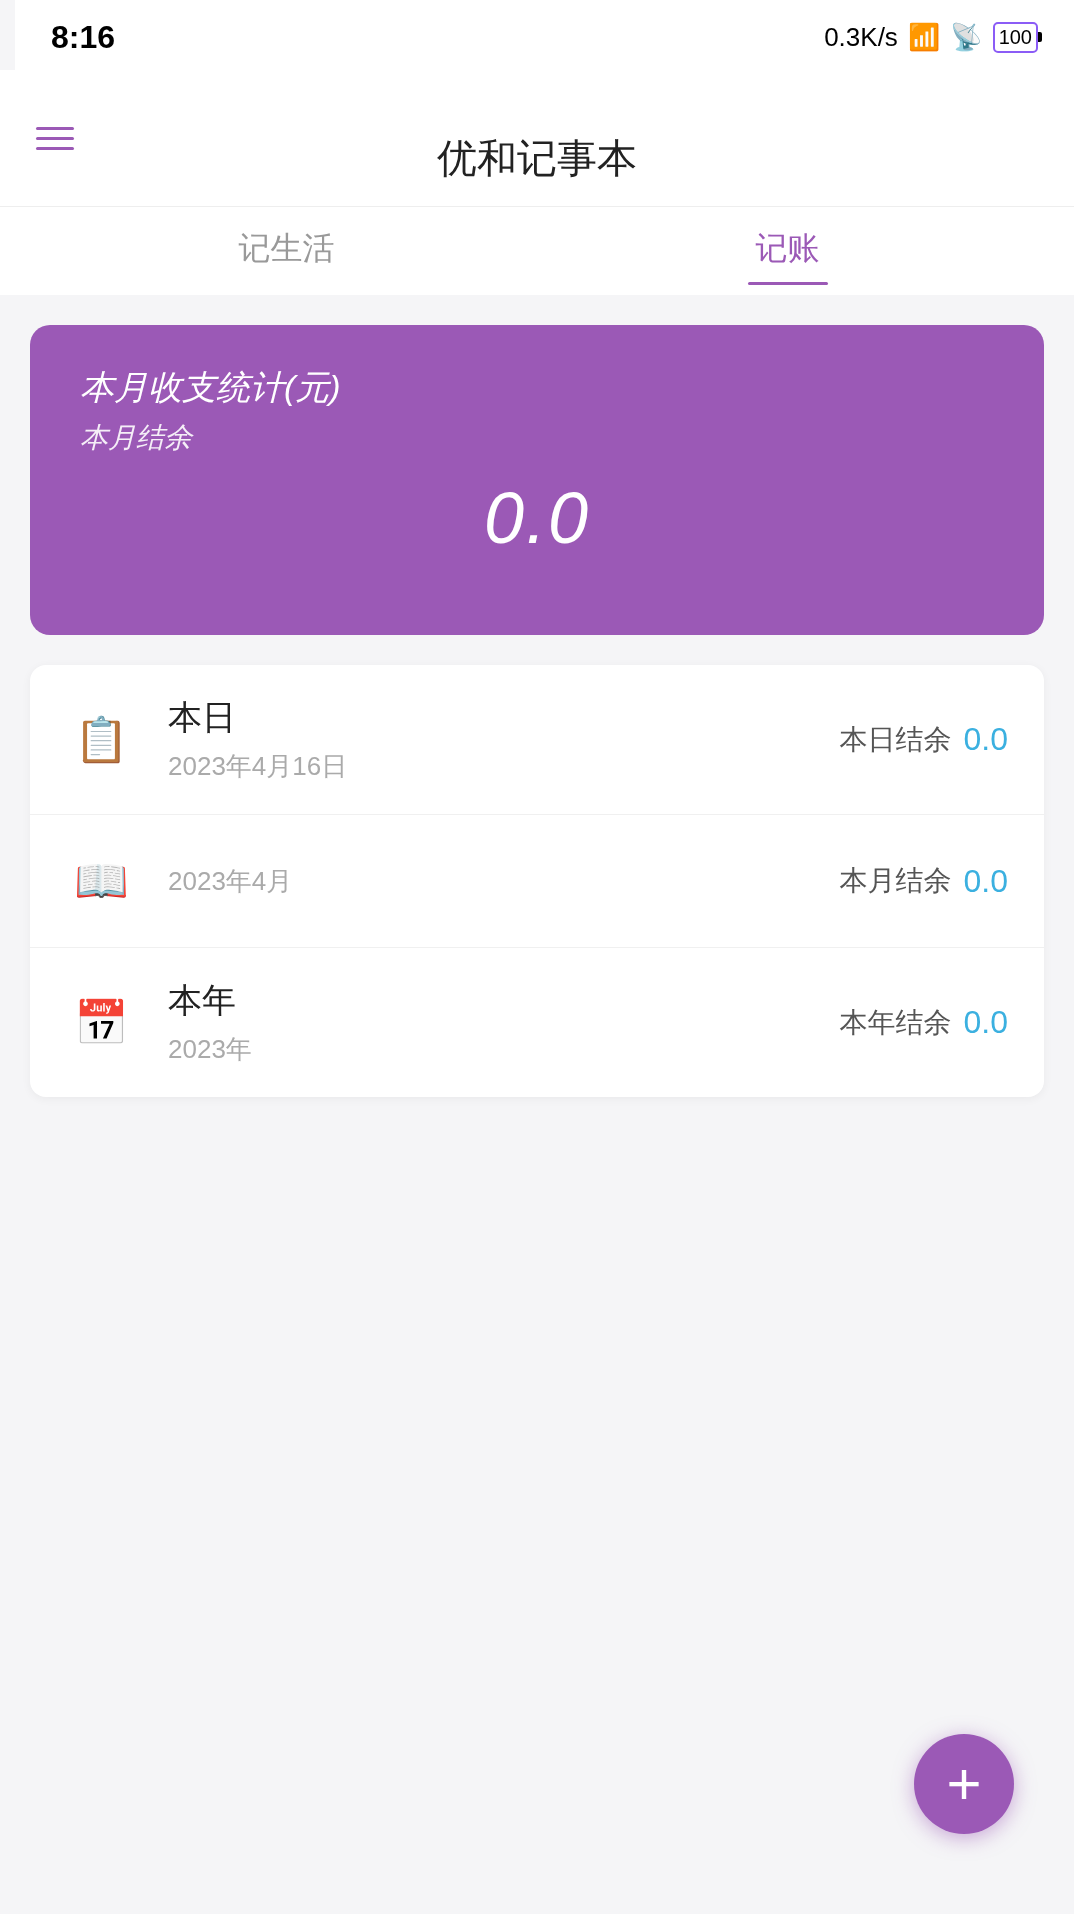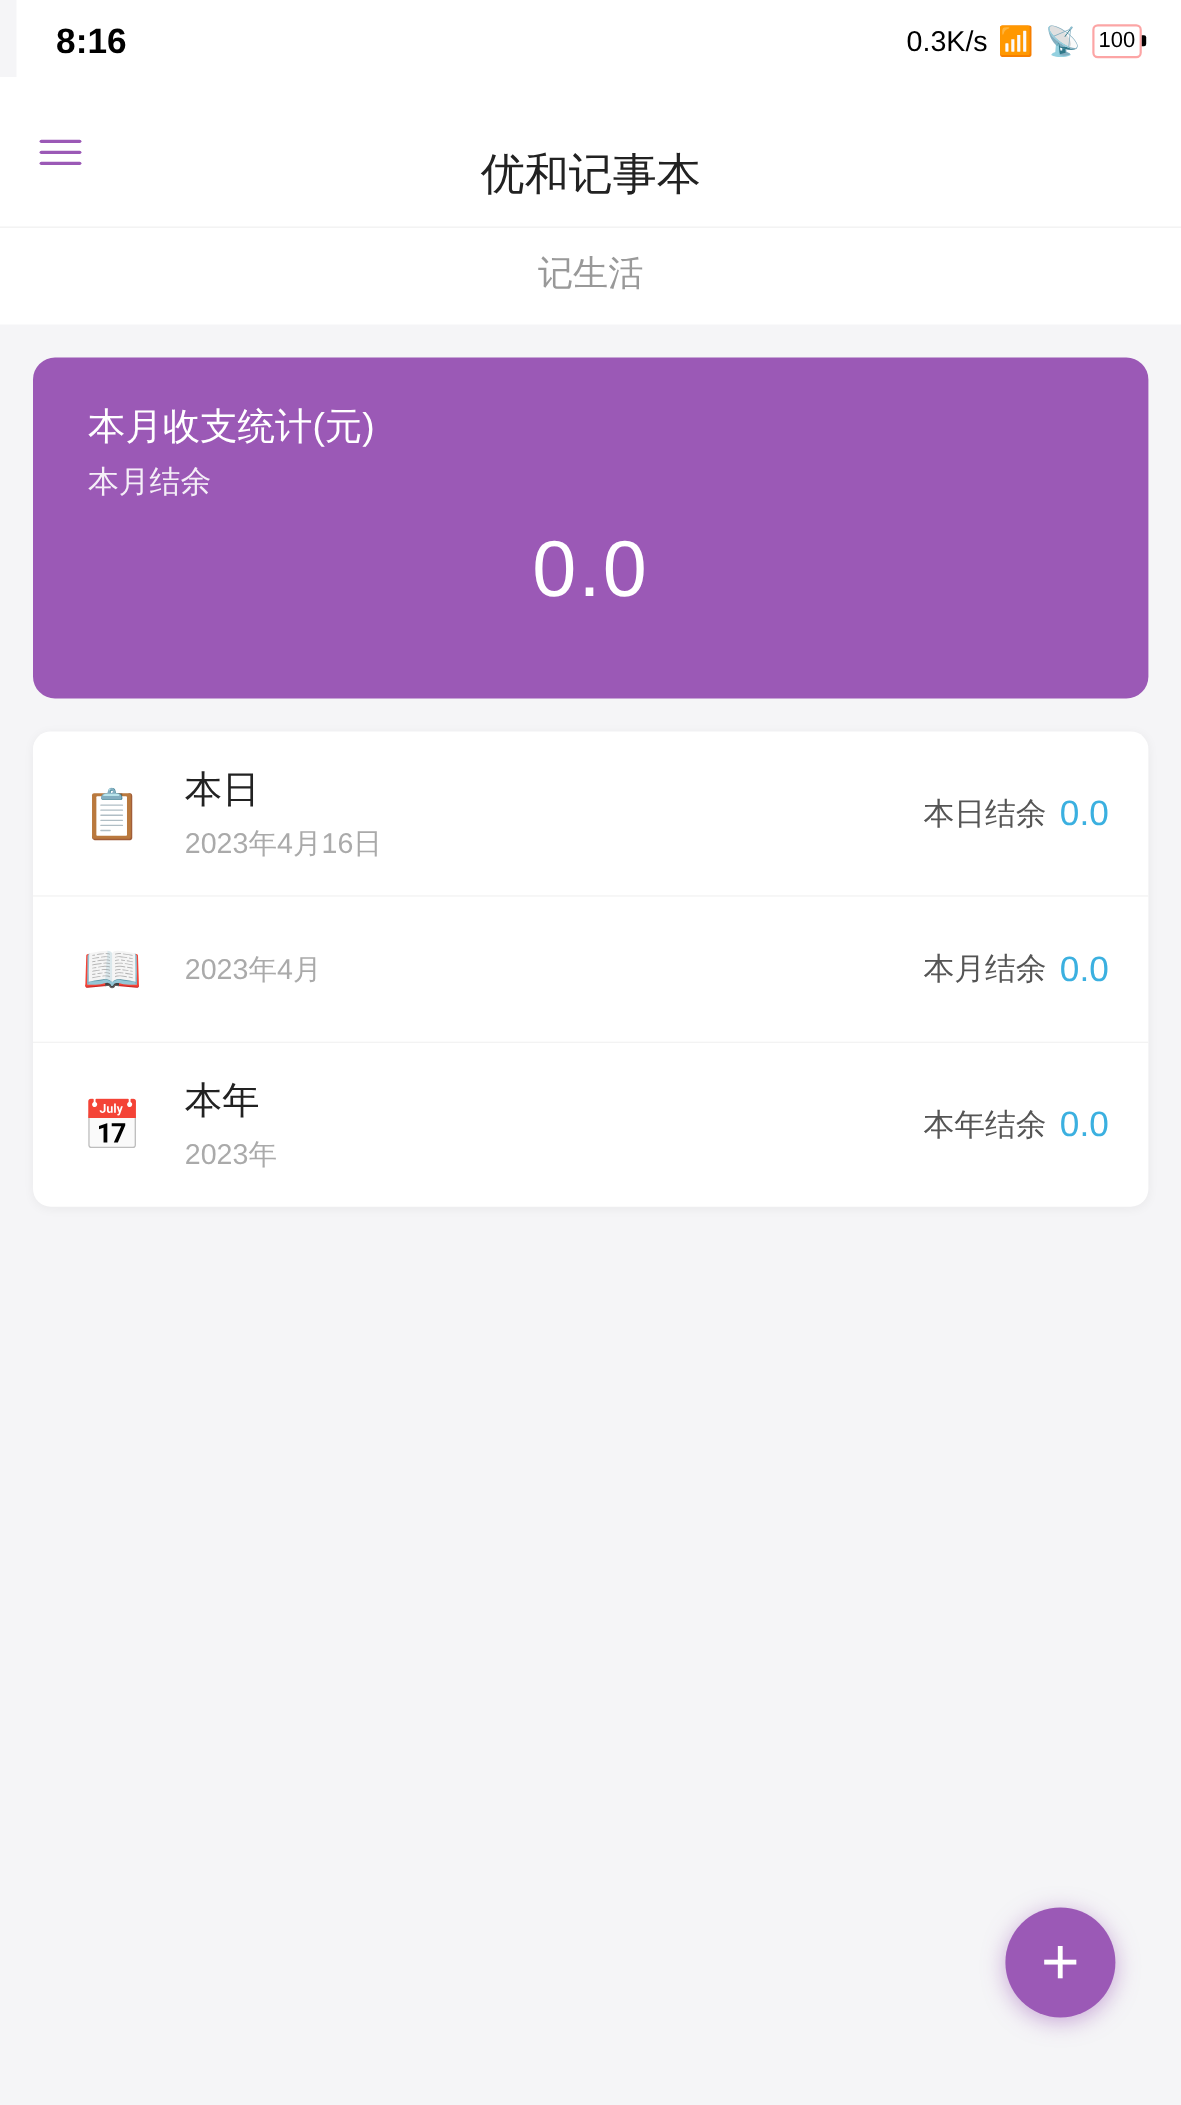--- a/index.html
+++ b/index.html
@@ -32,21 +32,21 @@
     .status-icons {
       display: flex;
       align-items: center;
       gap: 10px;
       font-size: 26px;
       color: #000;
     }
     .battery-box {
       display: inline-flex;
       align-items: center;
-      border: 2px solid #fca5a5;
+      border: 2px solid #8b5cf6;
       border-radius: 5px;
       padding: 2px 4px;
       font-size: 20px;
       position: relative;
     }
     .battery-box::after {
       content: '';
       position: absolute;
       right: -6px;
       top: 50%;
@@ -126,20 +126,21 @@
       padding: 30px 30px 120px 30px;
     }
 
     
     .summary-card {
       background: #9b59b6;
       border-radius: 20px;
       padding: 40px 50px 46px 50px;
       color: #fff;
       margin-bottom: 30px;
+      font-style: italic;
     }
     .summary-card-title {
       font-size: 34px;
       font-weight: 500;
       margin-bottom: 8px;
     }
     .summary-card-subtitle {
       font-size: 28px;
       opacity: 0.9;
       margin-bottom: 20px;
@@ -258,20 +259,23 @@
     <span></span>
     <span></span>
   </div>
   <span class="navbar-title">优和记事本</span>
 </div>
 
 <div class="tabs">
   <div class="tab">
     <span>记生活</span>
   </div>
+  <div class="tab active">
+    <span>记账</span>
+  </div>
 </div>
 
 <div class="main-content">
 
   <div class="summary-card">
     <div class="summary-card-title">本月收支统计(元)</div>
     <div class="summary-card-subtitle">本月结余</div>
     <div class="summary-card-amount">0.0</div>
   </div>
 

